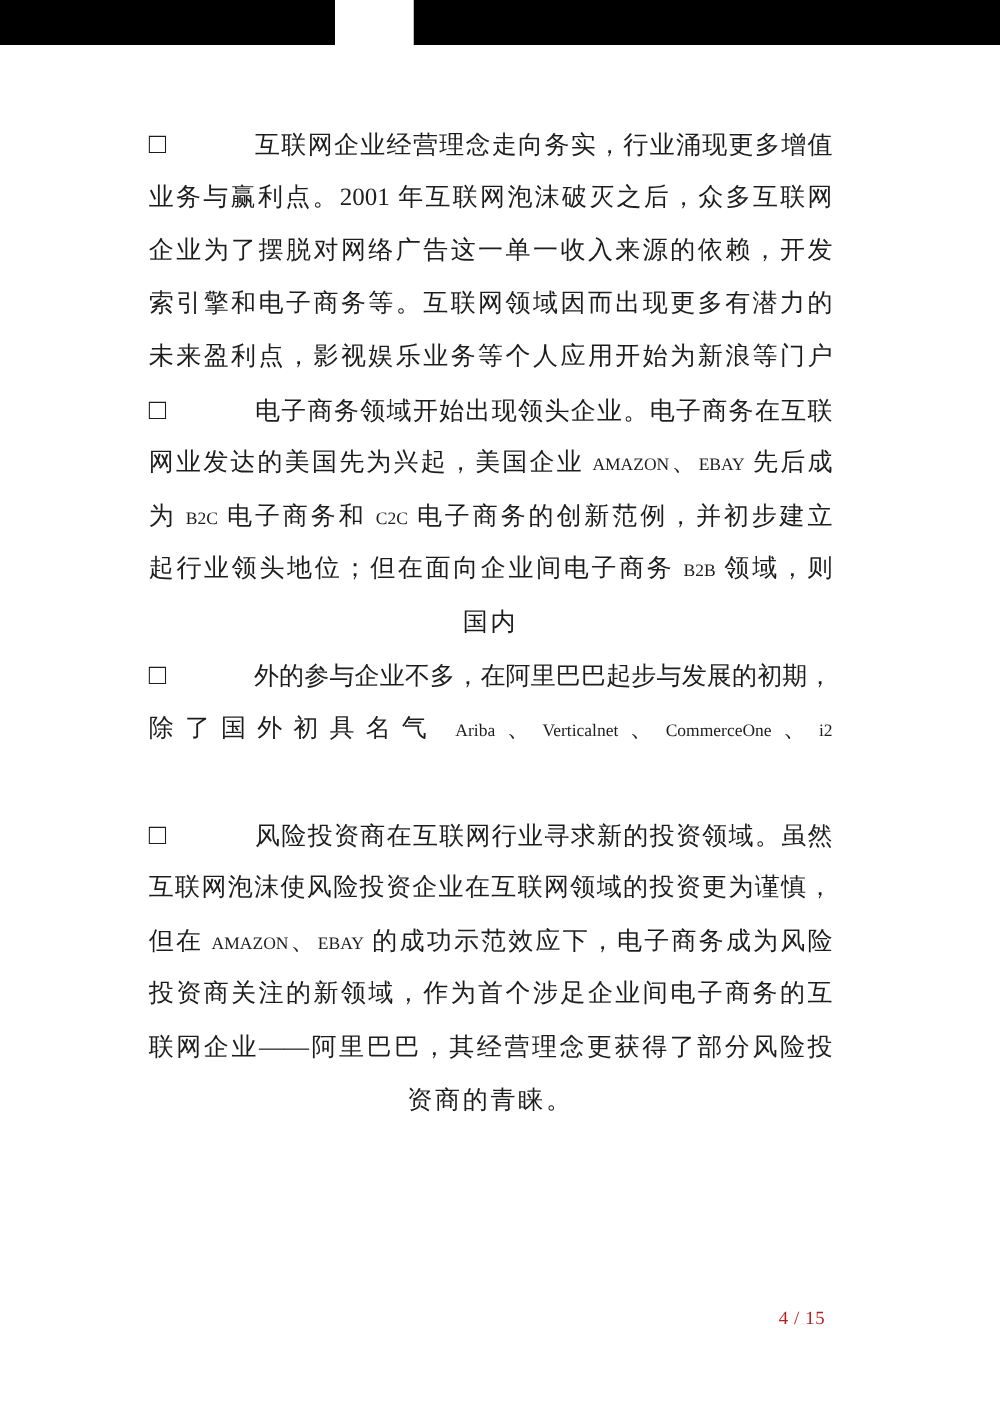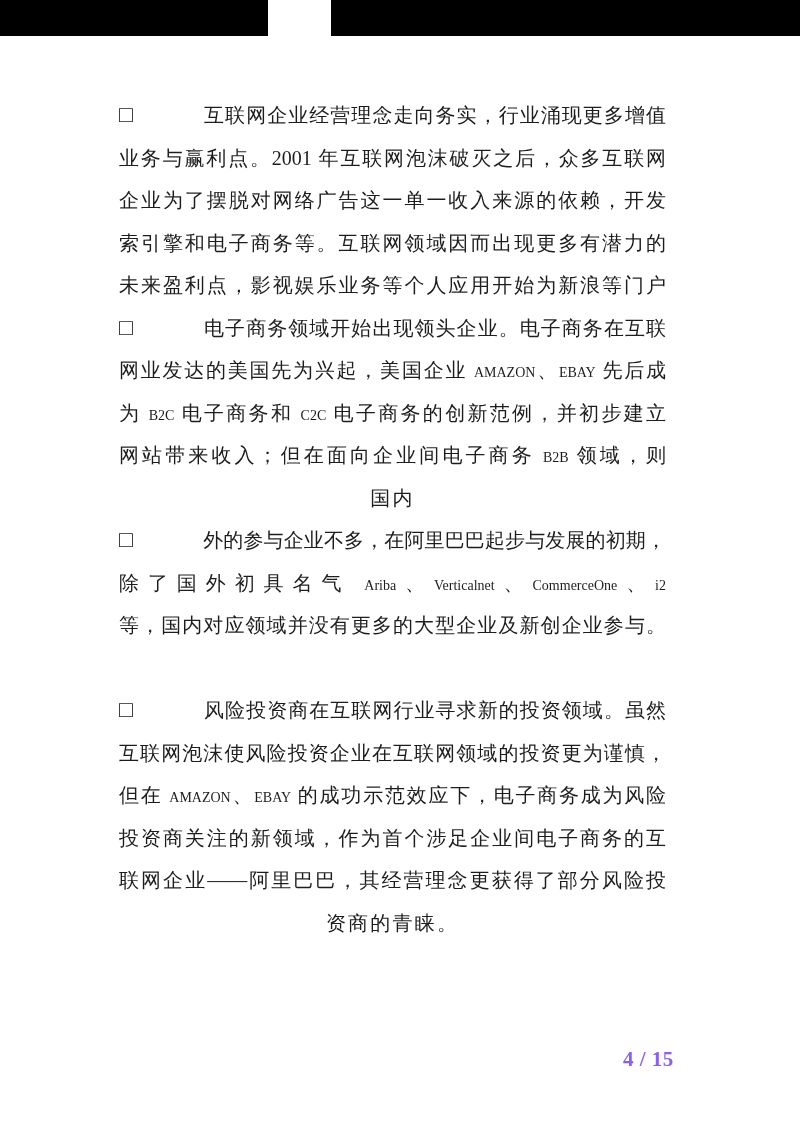--- a/index.html
+++ b/index.html
@@ -59,48 +59,47 @@
     color: var(--text-color, #1d1d1d);
   }
   .lat {
     font-size: 14px;
     font-family: "Liberation Serif", "DejaVu Serif", serif;
   }
   .footer-page-num {
     position: absolute;
     left: 623px;
     top: 1047px;
-    font-size: 21px;
-    font-weight: bold;
+    font-size: 15px;
+    font-weight: normal;
     letter-spacing: 0.5px;
-    color: #8b5cf6;
+    color: #b91c1c;
     font-family: "Liberation Serif", "DejaVu Serif", serif;
   }
 </style>
 </head>
 <body>
 
 <div class="page">
   <div class="top-bar left"></div>
   <div class="top-bar right"></div>
 
   <div class="doc-text">
       <div class="line justify"><span class="bullet">□</span><span class="cjk">互联网企业经营理念走向务实，行业涌现更多增值</span></div>
       <div class="line justify"><span class="cjk">业务与赢利点。2001 年互联网泡沫破灭之后，众多互联网</span></div>
       <div class="line justify"><span class="cjk">企业为了摆脱对网络广告这一单一收入来源的依赖，开发</span></div>
       <div class="line justify"><span class="cjk">索引擎和电子商务等。互联网领域因而出现更多有潜力的</span></div>
       <div class="line justify"><span class="cjk">未来盈利点，影视娱乐业务等个人应用开始为新浪等门户</span></div>
       <div class="line justify"><span class="bullet">□</span><span class="cjk">电子商务领域开始出现领头企业。电子商务在互联</span></div>
       <div class="line justify"><span class="cjk">网业发达的美国先为兴起，美国企业 </span><span class="lat">AMAZON</span><span class="cjk">、</span><span class="lat">EBAY</span><span class="cjk"> 先后成</span></div>
       <div class="line justify"><span class="cjk">为 </span><span class="lat">B2C</span><span class="cjk"> 电子商务和 </span><span class="lat">C2C</span><span class="cjk"> 电子商务的创新范例，并初步建立</span></div>
-      <div class="line justify"><span class="cjk">网站带来收入；但在面向企业间电子商务 </span><span class="lat">B2B</span><span class="cjk"> 领域，则</span></div>
+      <div class="line justify"><span class="cjk">起行业领头地位；但在面向企业间电子商务 </span><span class="lat">B2B</span><span class="cjk"> 领域，则</span></div>
       <div class="line left"><span class="cjk">国内</span></div>
       <div class="line justify"><span class="bullet">□</span><span class="cjk">外的参与企业不多，在阿里巴巴起步与发展的初期，</span></div>
       <div class="line justify"><span class="cjk">除了国外初具名气 </span><span class="lat">Ariba</span><span class="cjk">、</span><span class="lat">Verticalnet</span><span class="cjk">、</span><span class="lat">CommerceOne</span><span class="cjk">、</span><span class="lat">i2</span></div>
-      <div class="line justify"><span class="cjk">等，国内对应领域并没有更多的大型企业及新创企业参与。</span></div>
       <div class="line blank"></div>
       <div class="line justify"><span class="bullet">□</span><span class="cjk">风险投资商在互联网行业寻求新的投资领域。虽然</span></div>
       <div class="line justify"><span class="cjk">互联网泡沫使风险投资企业在互联网领域的投资更为谨慎，</span></div>
       <div class="line justify"><span class="cjk">但在 </span><span class="lat">AMAZON</span><span class="cjk">、</span><span class="lat">EBAY</span><span class="cjk"> 的成功示范效应下，电子商务成为风险</span></div>
       <div class="line justify"><span class="cjk">投资商关注的新领域，作为首个涉足企业间电子商务的互</span></div>
       <div class="line justify"><span class="cjk">联网企业——阿里巴巴，其经营理念更获得了部分风险投</span></div>
       <div class="line left"><span class="cjk">资商的青睐。</span></div>
     </div>
 
   <div class="footer-page-num">4 / 15</div>

